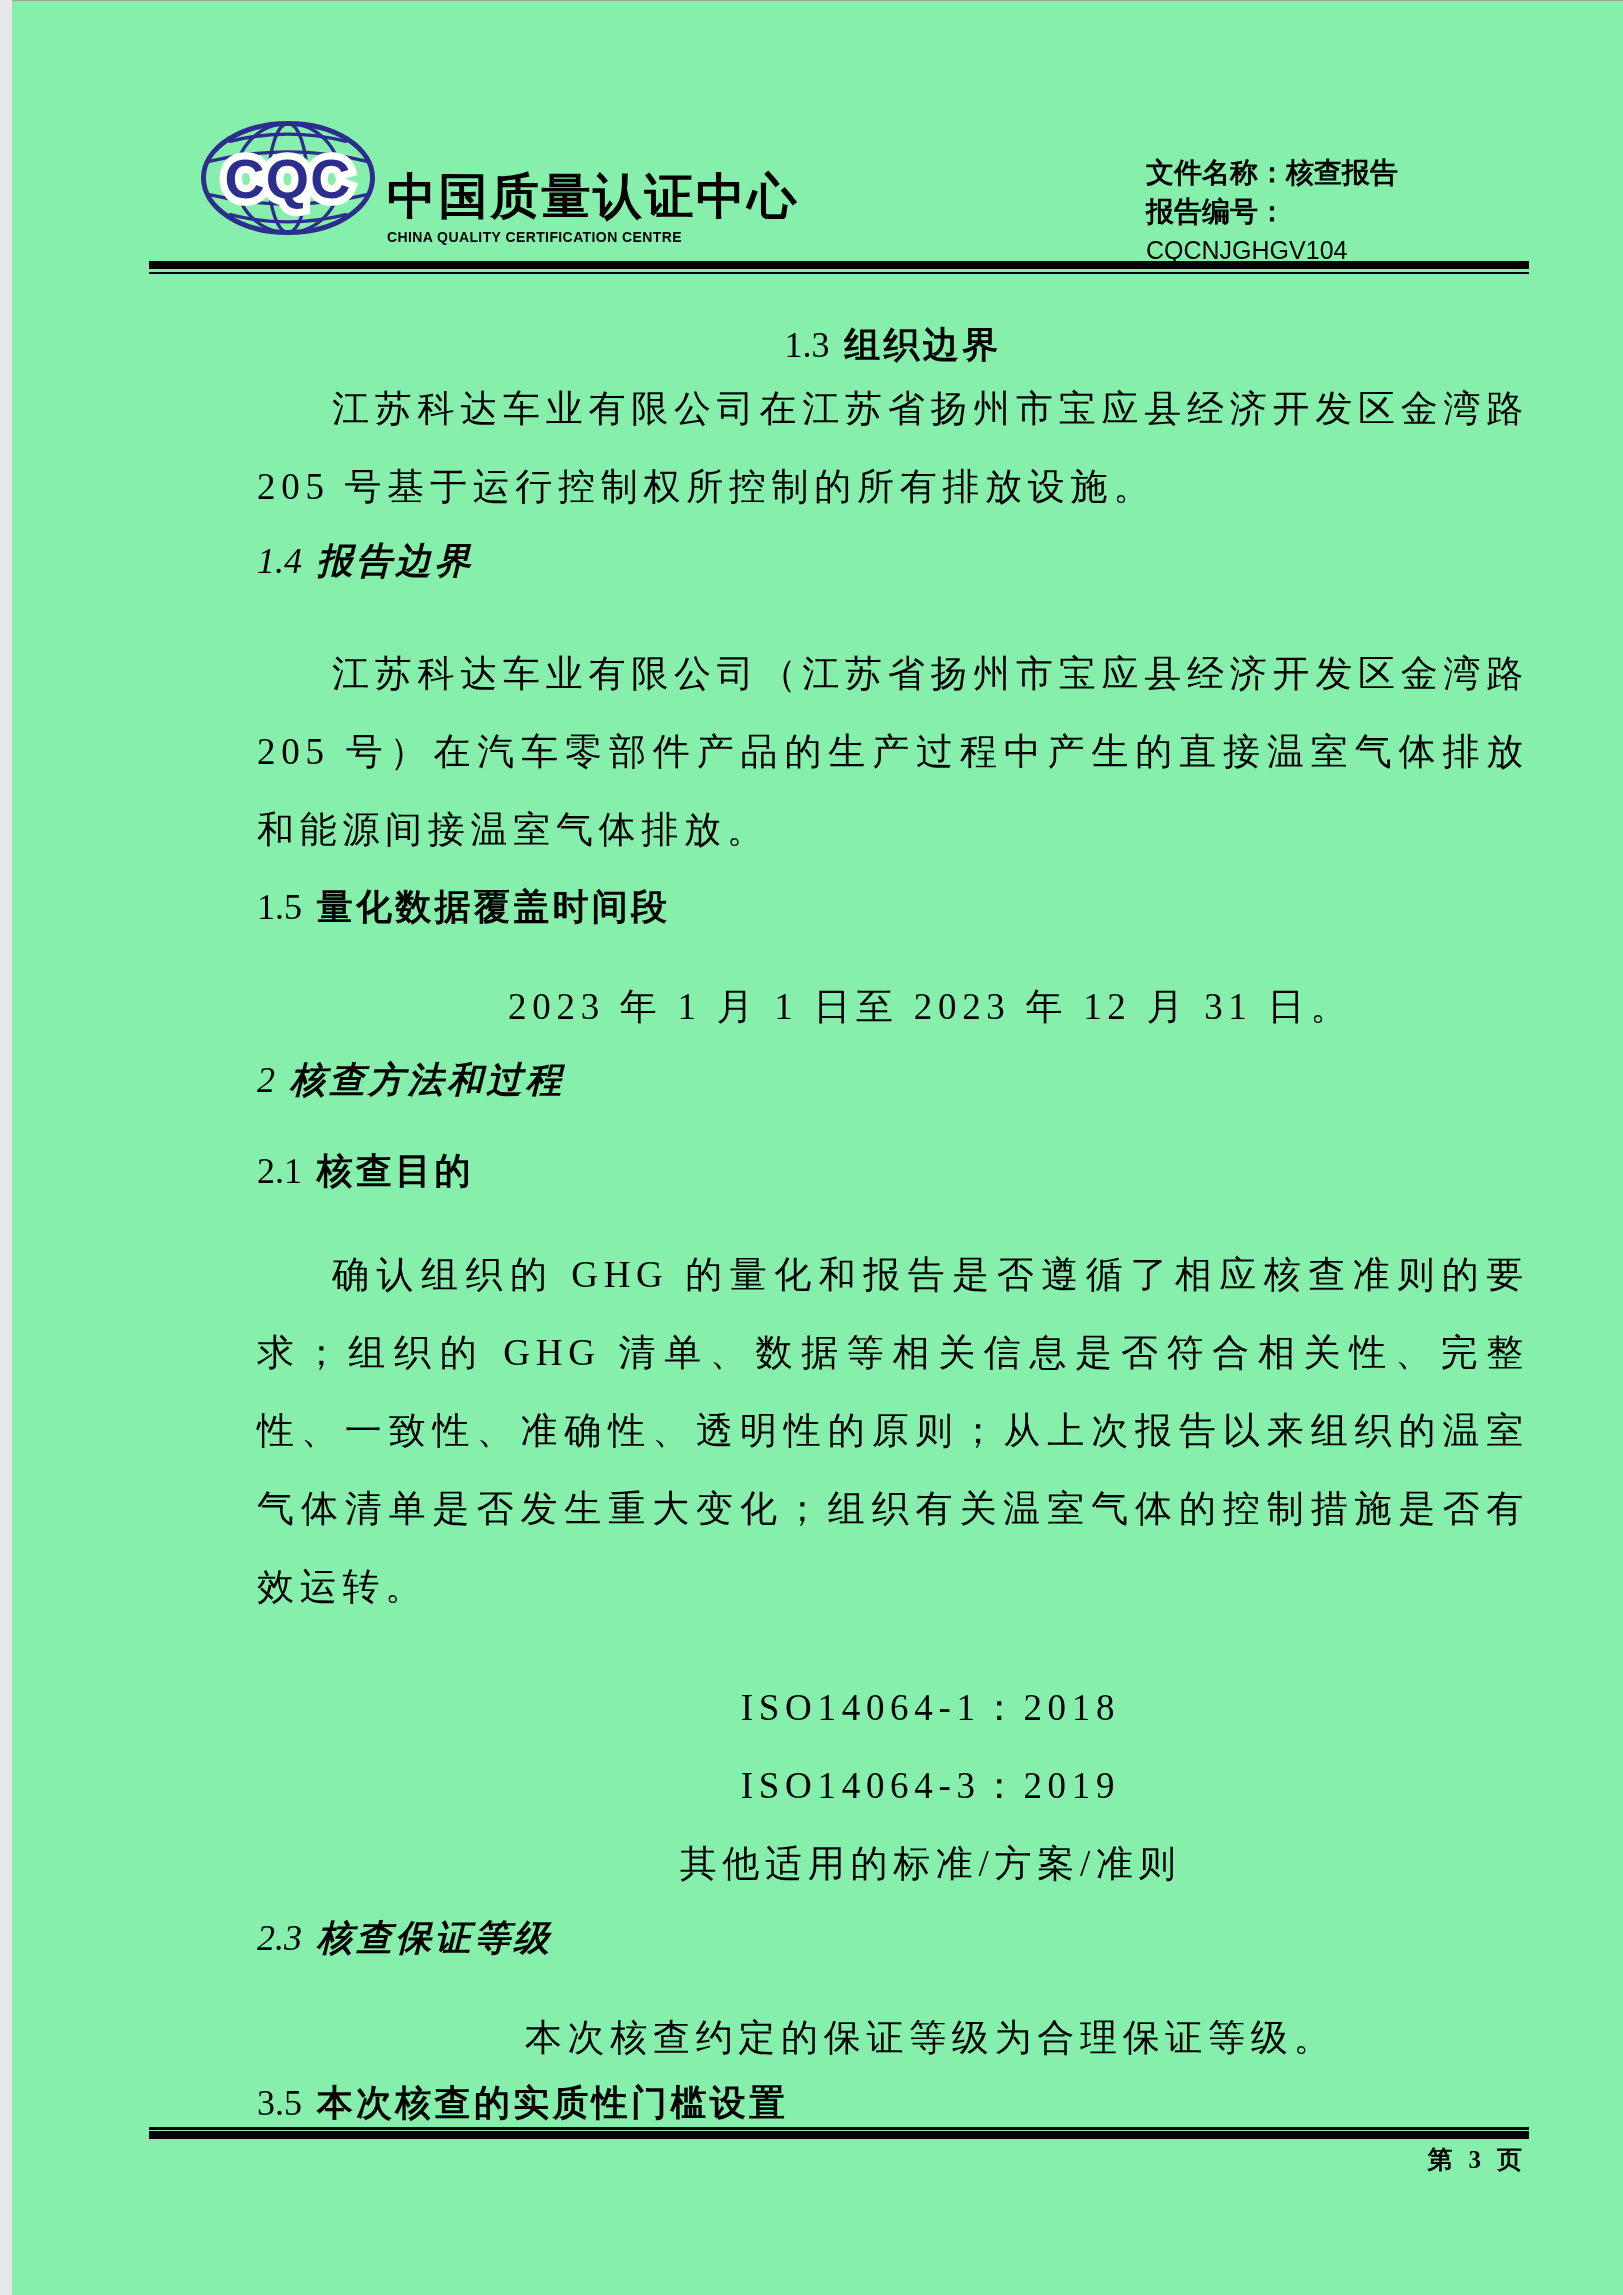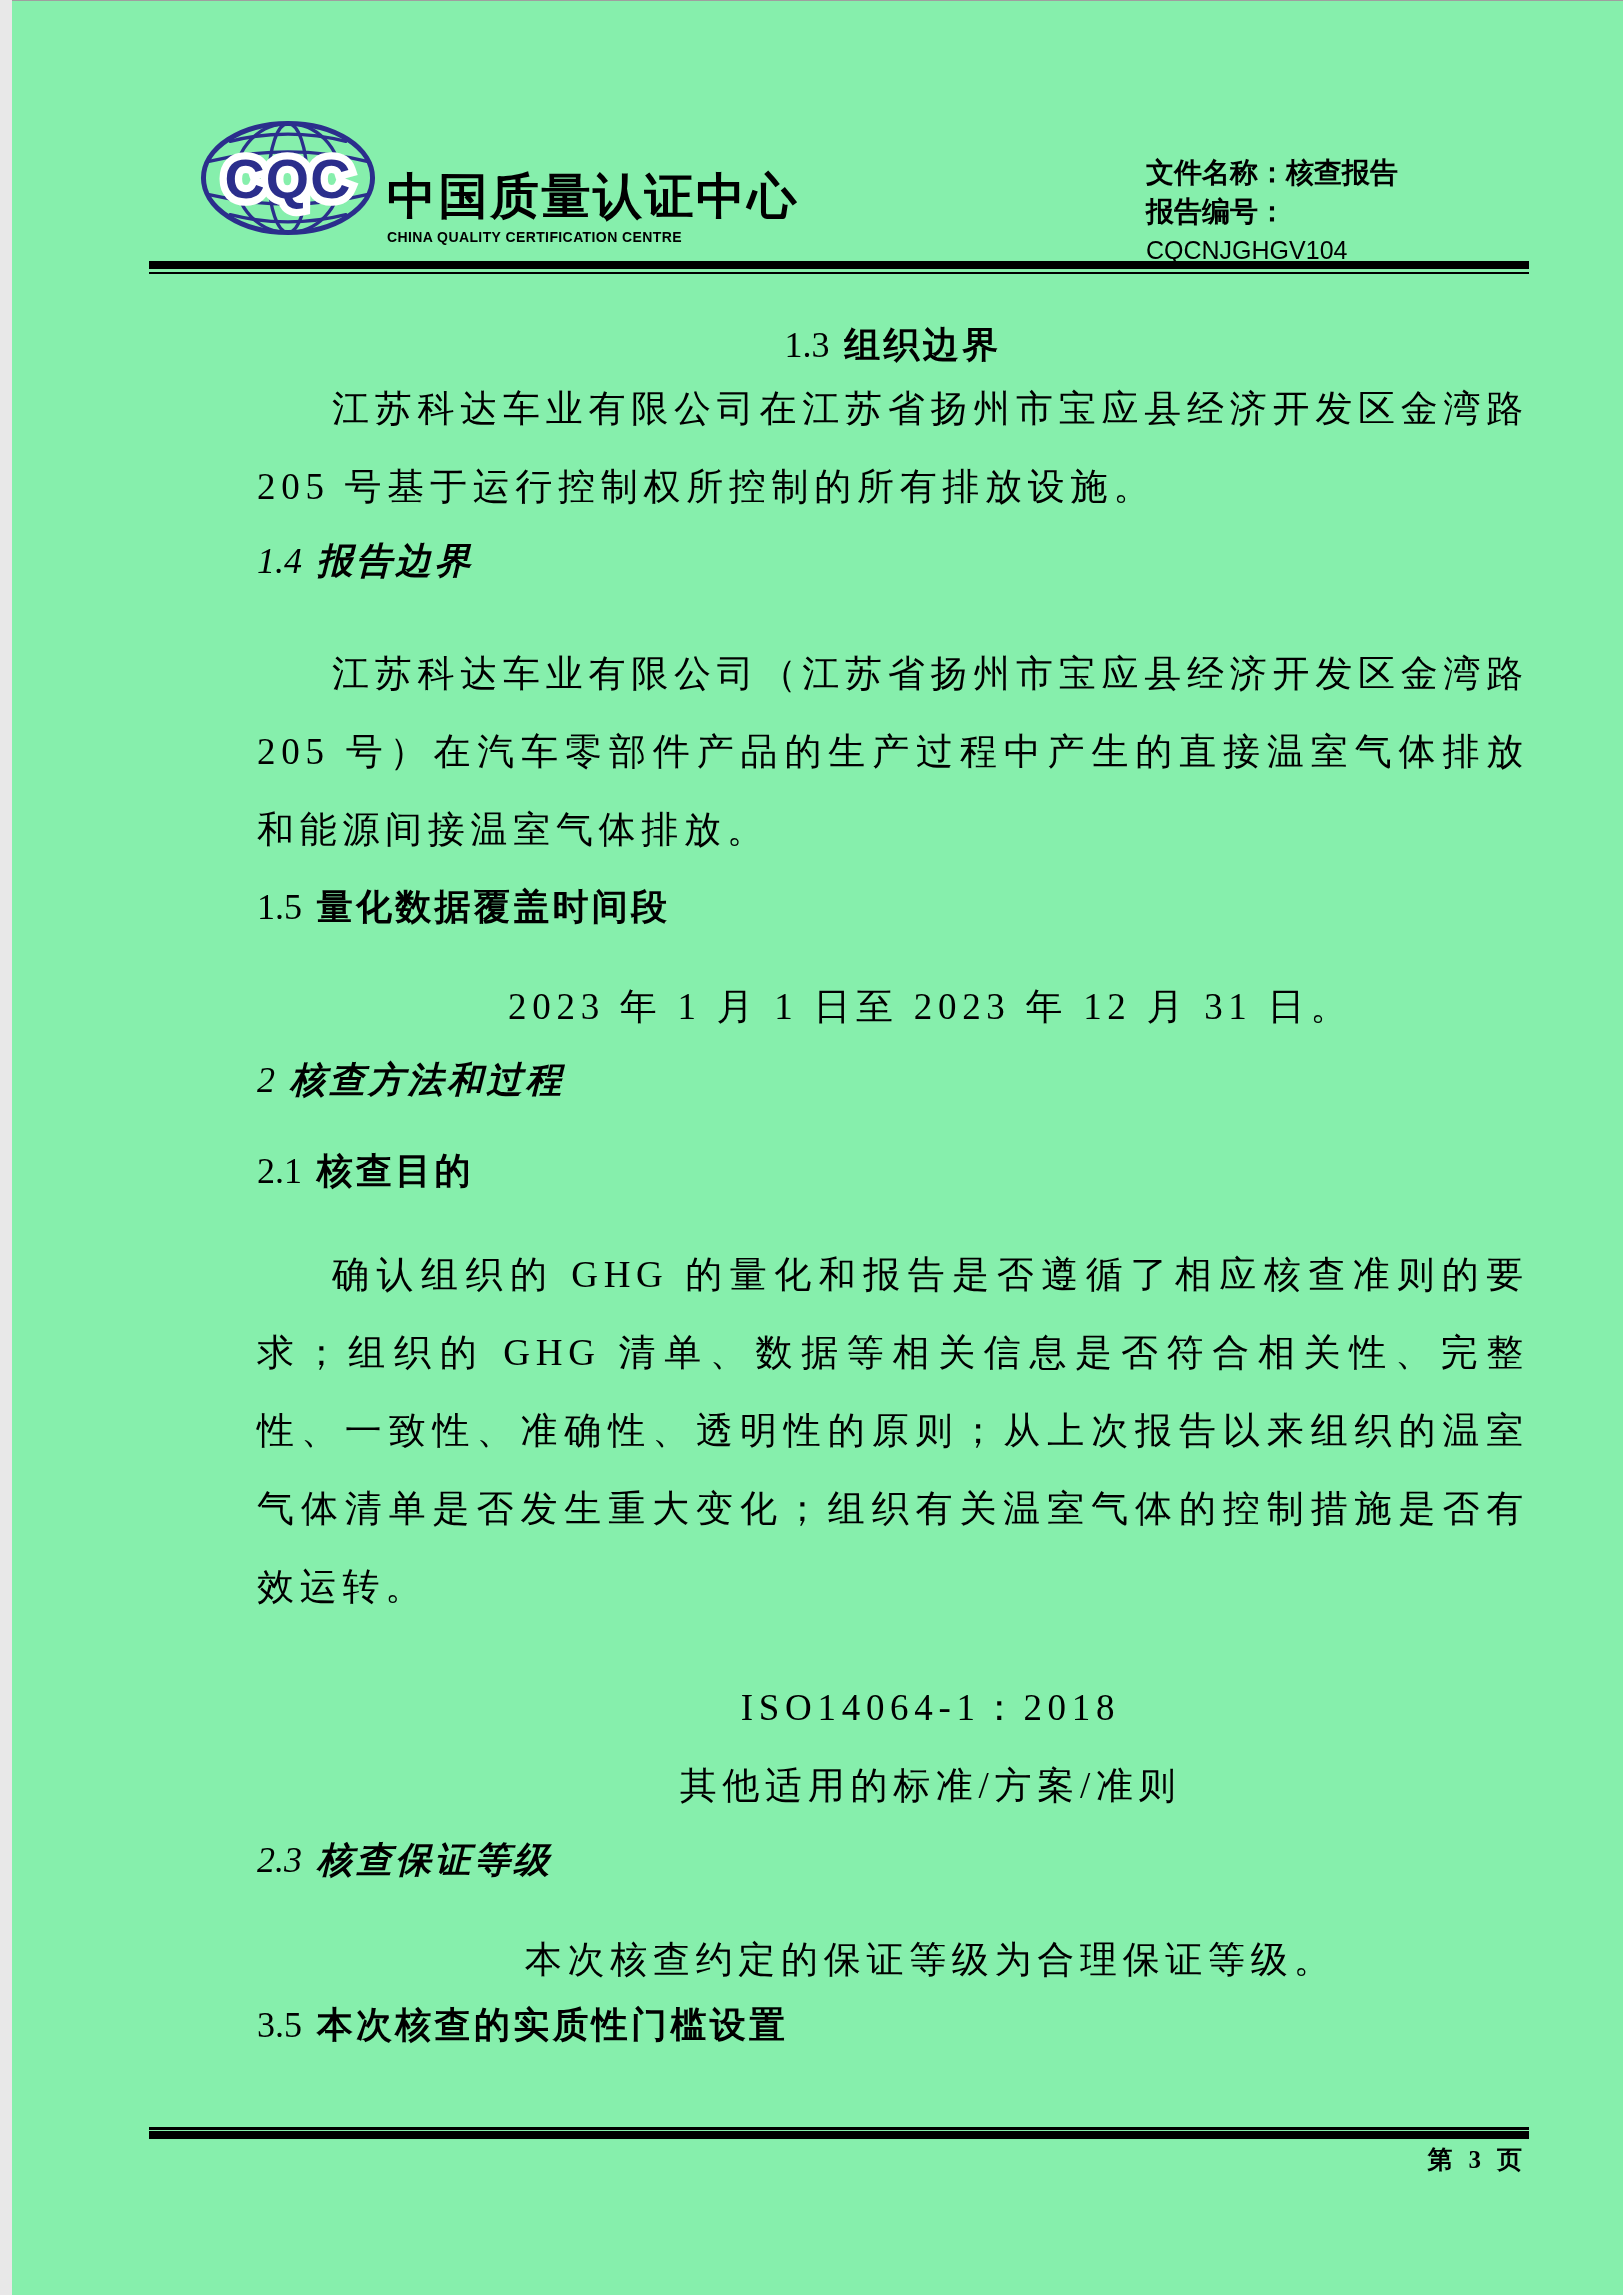--- a/index.html
+++ b/index.html
@@ -127,20 +127,21 @@
     <h2 class="sec-h mt15">
       <span class="sec-num">2</span><span class="sec-title">核查方法和过程</span>
     </h2>
 
     <h2 class="sec-h mt58">
       <span class="sec-num">2.1</span><span class="sec-title">核查目的</span>
     </h2>
     <p class="para mt53">确认组织的 GHG 的量化和报告是否遵循了相应核查准则的要求；组织的 GHG 清单、数据等相关信息是否符合相关性、完整性、一致性、准确性、透明性的原则；从上次报告以来组织的温室气体清单是否发生重大变化；组织有关温室气体的控制措施是否有效运转。</p>
 
     <p class="para mt53 last-short">ISO14064-1：2018</p>
+    <p class="para last-short">ISO14064-3：2019</p>
     <p class="para last-short">其他适用的标准/方案/准则</p>
 
     <h2 class="sec-h mt15">
       <span class="sec-num">2.3</span><span class="sec-title">核查保证等级</span>
     </h2>
     <p class="para mt48 last-short">本次核查约定的保证等级为合理保证等级。</p>
 
     <h2 class="sec-h mt5">
       <span class="sec-num">3.5</span><span class="sec-title">本次核查的实质性门槛设置</span>
     </h2>

